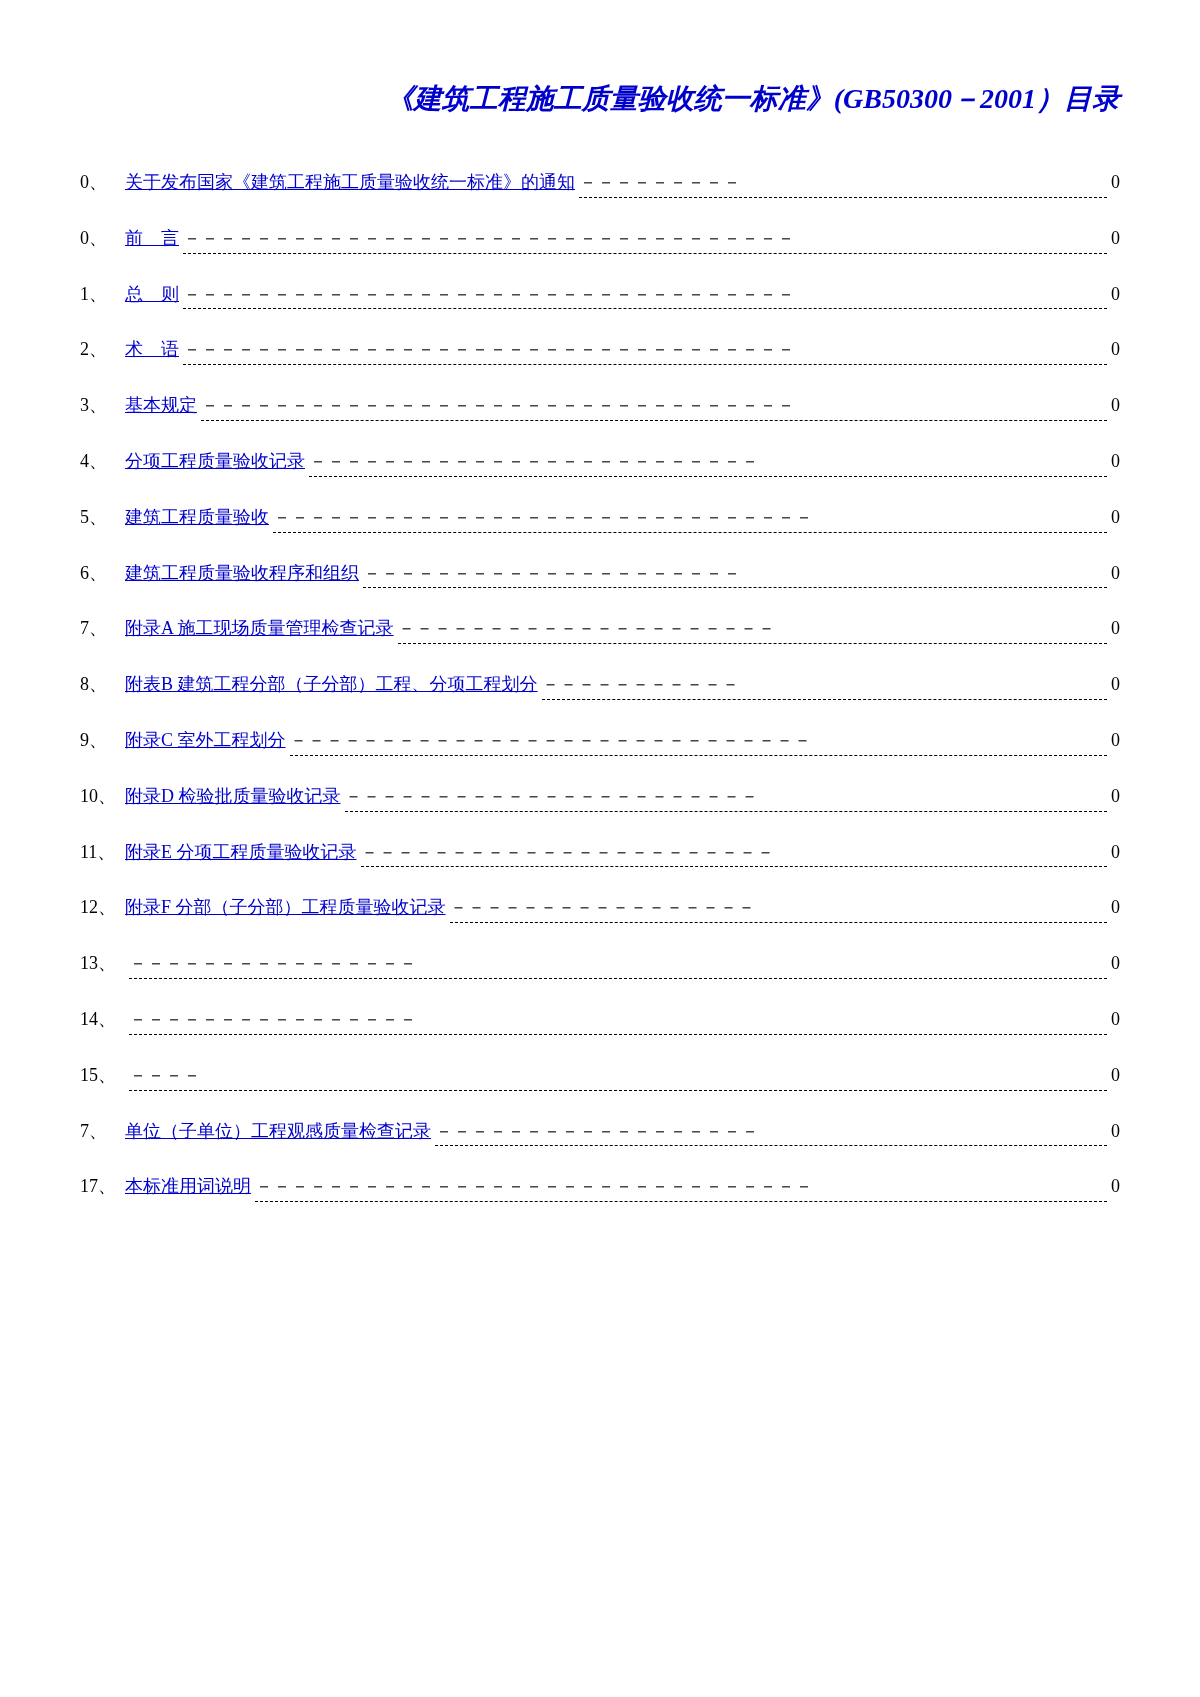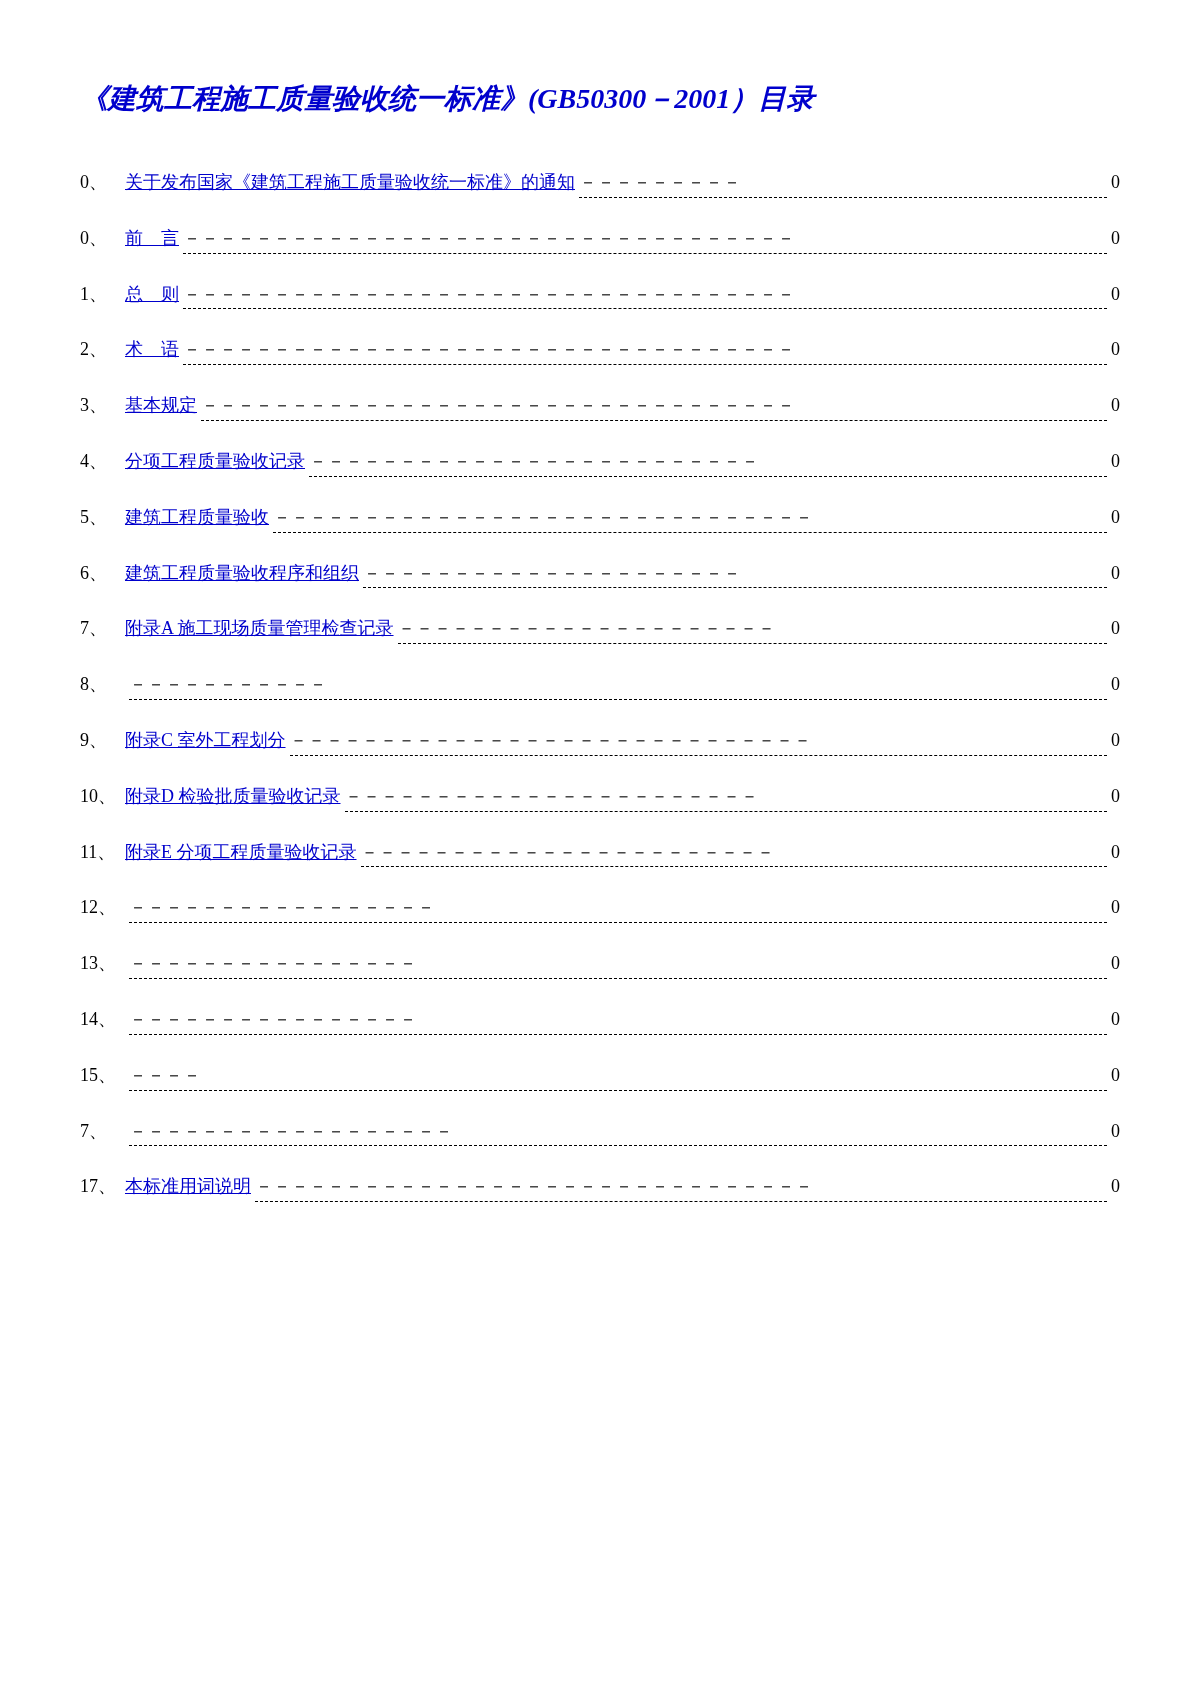--- a/index.html
+++ b/index.html
@@ -11,21 +11,21 @@
     body {
       background: #ffffff;
       font-family: "SimSun", "宋体", serif;
       width: 1200px;
       min-height: 1697px;
       padding: 60px 80px;
       color: #000000;
     }
 
     .page-title {
-      text-align: left;
+      text-align: right;
       margin-bottom: 50px;
       margin-top: 20px;
     }
 
     .page-title span {
       font-style: italic;
       font-weight: bold;
       font-size: 28px;
       color: #0000cc;
       font-family: "KaiTi", "楷体", "SimKai", serif;
@@ -129,20 +129,21 @@
       <span class="toc-page">0</span>
     </li>
     <li class="toc-item">
       <span class="toc-number">7、</span>
       <a class="toc-link" href="#">附录A 施工现场质量管理检查记录</a>
       <span class="toc-dots">－－－－－－－－－－－－－－－－－－－－－</span>
       <span class="toc-page">0</span>
     </li>
     <li class="toc-item">
       <span class="toc-number">8、</span>
+      <a class="toc-link" href="#">附表B 建筑工程分部（子分部）工程、分项工程划分</a>
       <span class="toc-dots">－－－－－－－－－－－</span>
       <span class="toc-page">0</span>
     </li>
     <li class="toc-item">
       <span class="toc-number">9、</span>
       <a class="toc-link" href="#">附录C 室外工程划分</a>
       <span class="toc-dots">－－－－－－－－－－－－－－－－－－－－－－－－－－－－－</span>
       <span class="toc-page">0</span>
     </li>
     <li class="toc-item">
@@ -152,40 +153,42 @@
       <span class="toc-page">0</span>
     </li>
     <li class="toc-item">
       <span class="toc-number">11、</span>
       <a class="toc-link" href="#">附录E 分项工程质量验收记录</a>
       <span class="toc-dots">－－－－－－－－－－－－－－－－－－－－－－－</span>
       <span class="toc-page">0</span>
     </li>
     <li class="toc-item">
       <span class="toc-number">12、</span>
+      <a class="toc-link" href="#">附录F 分部（子分部）工程质量验收记录</a>
       <span class="toc-dots">－－－－－－－－－－－－－－－－－</span>
       <span class="toc-page">0</span>
     </li>
     <li class="toc-item">
       <span class="toc-number">13、</span>
       <span class="toc-dots">－－－－－－－－－－－－－－－－</span>
       <span class="toc-page">0</span>
     </li>
     <li class="toc-item">
       <span class="toc-number">14、</span>
       <span class="toc-dots">－－－－－－－－－－－－－－－－</span>
       <span class="toc-page">0</span>
     </li>
     <li class="toc-item">
       <span class="toc-number">15、</span>
       <span class="toc-dots">－－－－</span>
       <span class="toc-page">0</span>
     </li>
     <li class="toc-item">
       <span class="toc-number">7、</span>
+      <a class="toc-link" href="#">单位（子单位）工程观感质量检查记录</a>
       <span class="toc-dots">－－－－－－－－－－－－－－－－－－</span>
       <span class="toc-page">0</span>
     </li>
     <li class="toc-item">
       <span class="toc-number">17、</span>
       <a class="toc-link" href="#">本标准用词说明</a>
       <span class="toc-dots">－－－－－－－－－－－－－－－－－－－－－－－－－－－－－－－</span>
       <span class="toc-page">0</span>
     </li>
   </ul>

